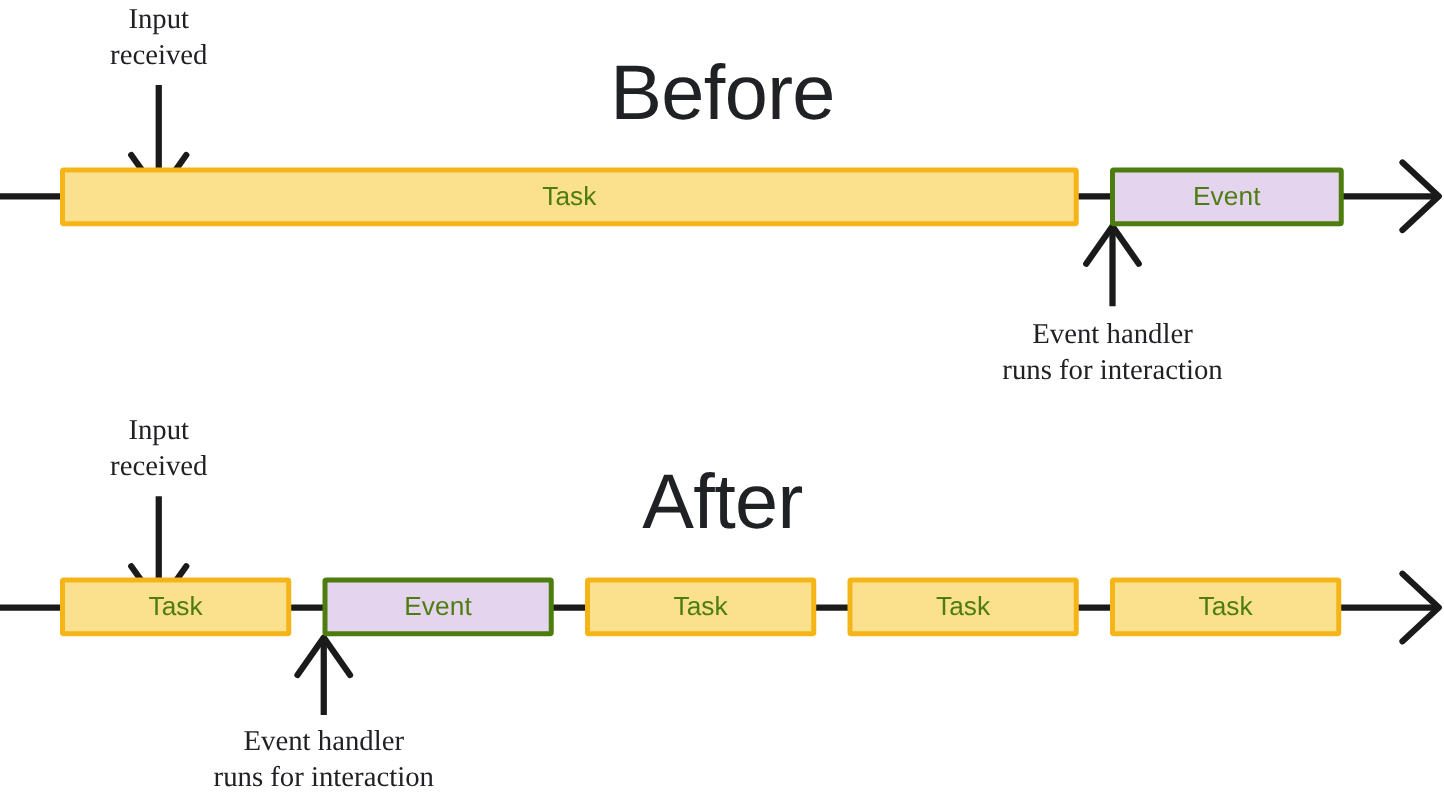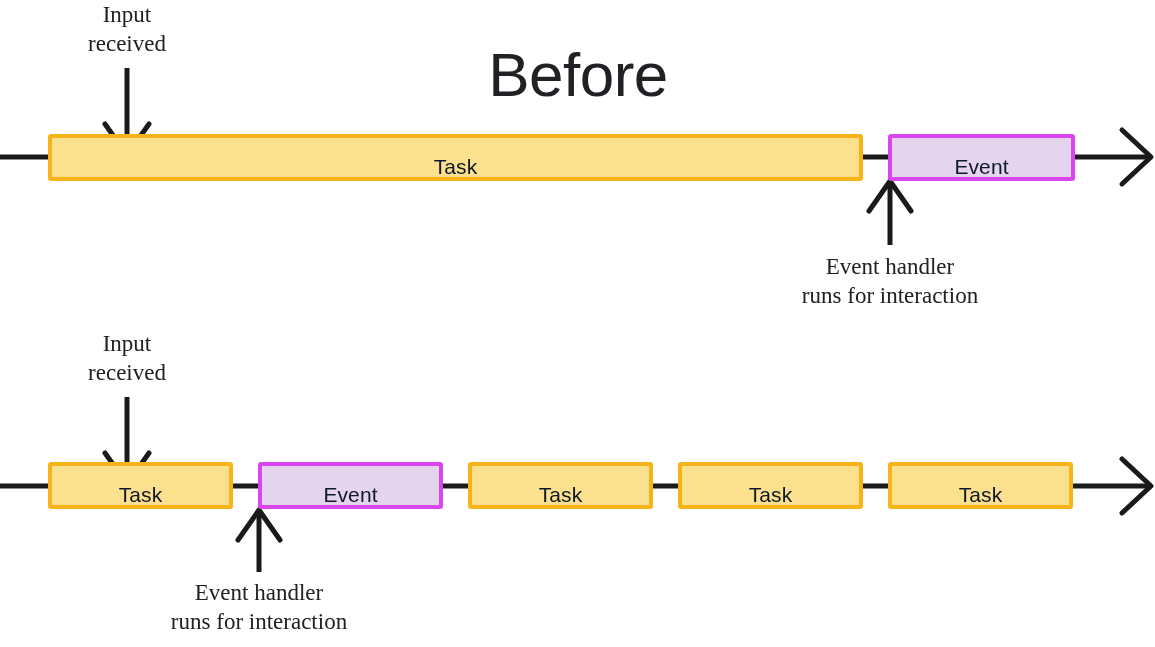--- a/index.html
+++ b/index.html
@@ -39,36 +39,36 @@
     transform: translateX(-50%);
     line-height: 1;
   }
   #title-before { left: 578px; top: 44px; }
   #title-after  { left: 578px; top: 371px; }
 
   .box {
     position: absolute;
     box-sizing: border-box;
     display: flex;
-    align-items: flex-end;
+    align-items: center;
     justify-content: center;
     font-size: 21px;
     font-weight: 400;
-    color: #0f172a;
+    color: #4d7c0f;
     line-height: 1;
     letter-spacing: 0.1px;
   }
   .box.task {
     background: #FBE08E;
     border: 4px solid #F5B518;
     border-radius: 3px;
   }
   .box.event {
     background: #E4D4EE;
-    border: 4px solid #d946ef;
+    border: 4px solid #4d7c0f;
     border-radius: 3px;
   }
 
   .annot {
     position: absolute;
     font-size: 23px;
     font-weight: 400;
     color: #202124;
     line-height: 1.28;
     text-align: center;
@@ -123,20 +123,21 @@
 runs for interaction</div>
 
   <div class="box task" style="left:48px; top:134px; width:815px; height:47px;">
     <span>Task</span>
   </div>
 
   <div class="box event" style="left:888px; top:134px; width:187px; height:47px;">
     <span>Event</span>
   </div>
 
+  <div class="section-title" id="title-after">After</div>
 
   <div class="annot" id="annot-input-bottom">Input
 received</div>
 
   <div class="annot" id="annot-handler-bot">Event handler
 runs for interaction</div>
 
   <div class="box task" style="left:48px; top:462px; width:185px; height:47px;">
     <span>Task</span>
   </div>

